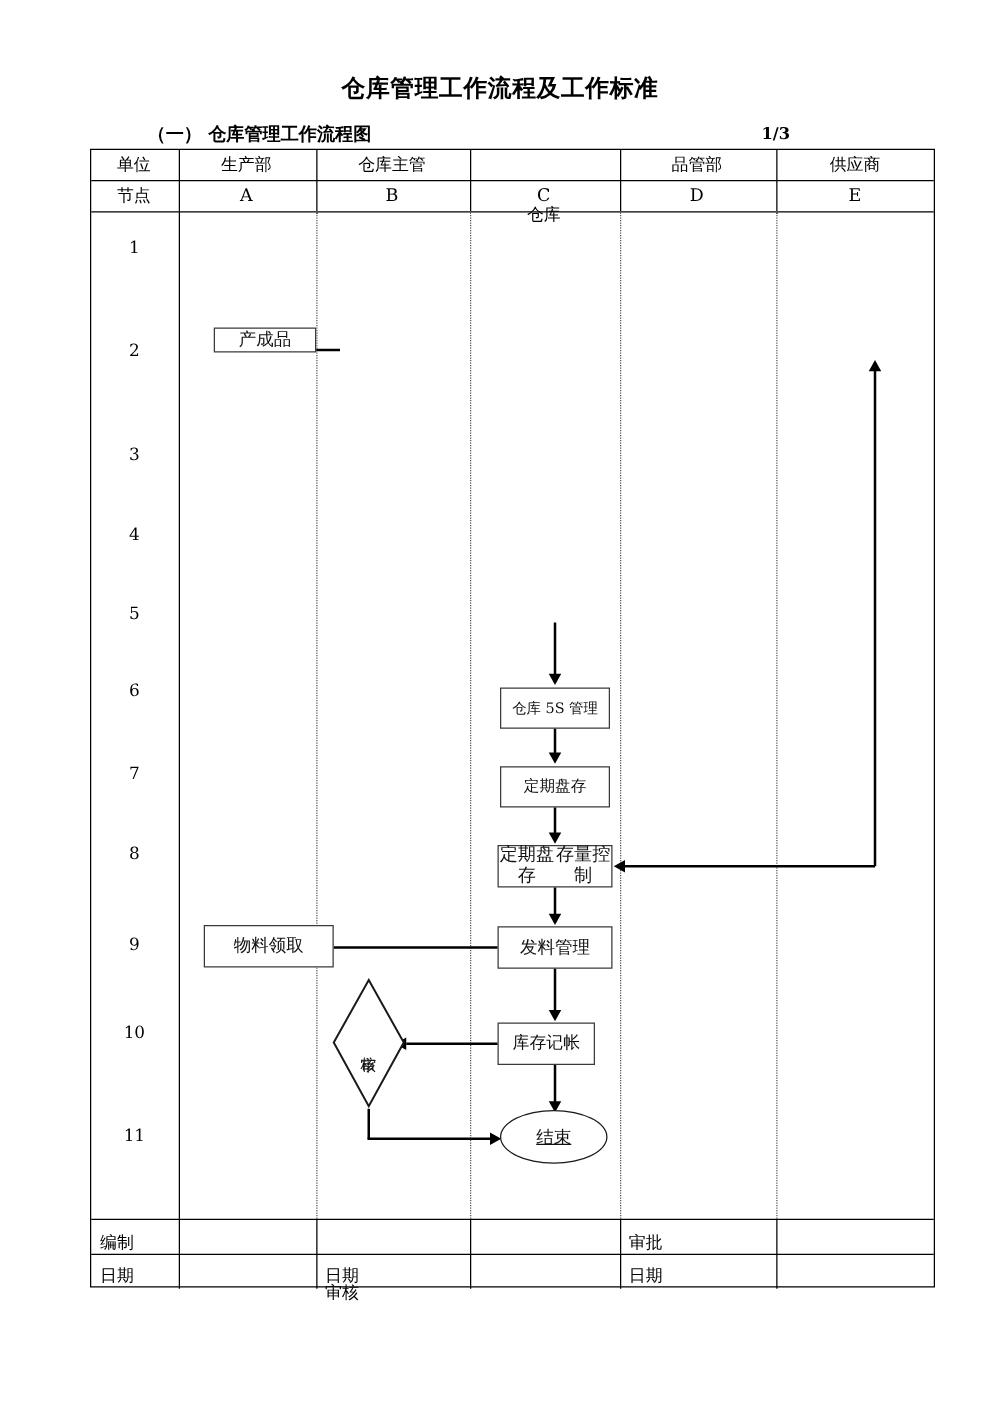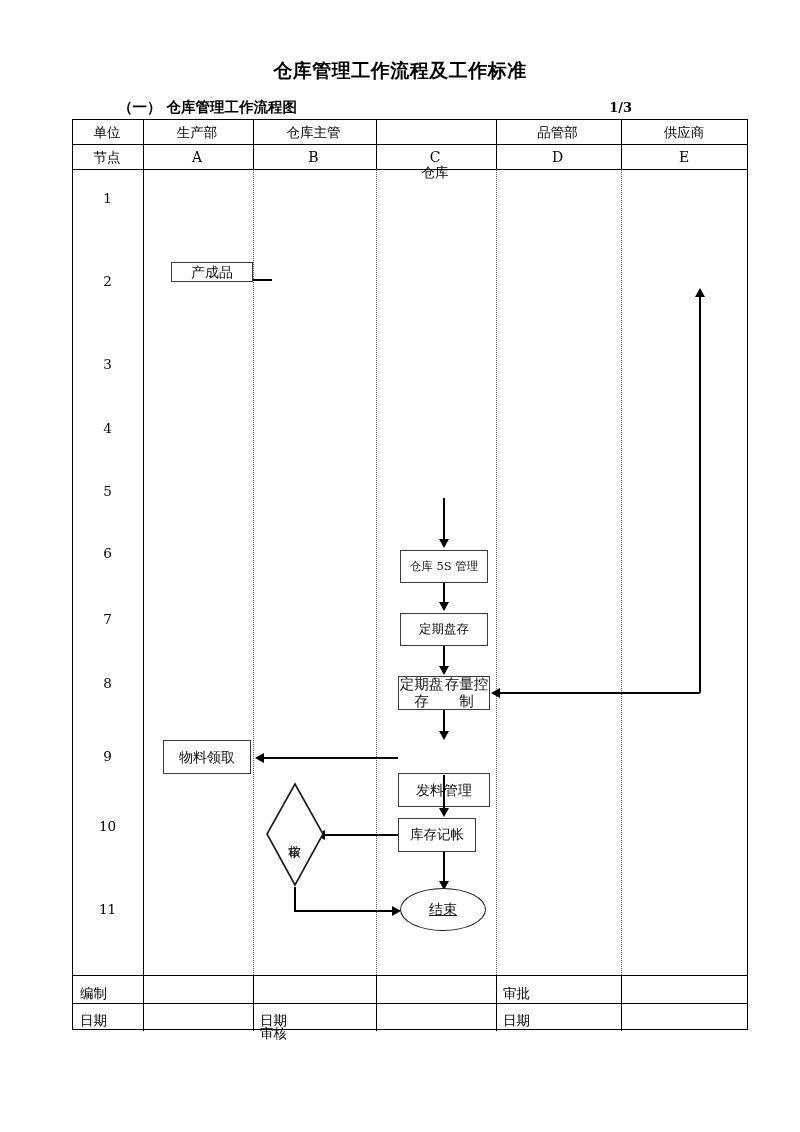--- a/index.html
+++ b/index.html
@@ -305,28 +305,28 @@
   </div>
 
   <div class="conn conn-v" style="left:699px; top:296px; height:397px;"></div>
   <div class="arrow-up" style="left:695px; top:288px;"></div>
   <div class="conn conn-h" style="left:500px; top:692px; width:200px;"></div>
   <div class="arrow-left" style="left:491px; top:688px;"></div>
 
   <div class="conn conn-v" style="left:443px; top:710px; height:23px;"></div>
   <div class="arrow-down" style="left:439px; top:731px;"></div>
 
-  <div class="fc-box" style="left:398px; top:773px; width:92px; height:34px; font-size:14px;">
+  <div class="fc-box" style="left:398px; top:741px; width:92px; height:34px; font-size:14px;">
     <span>发料管理</span>
   </div>
 
   <div class="conn conn-h" style="left:264px; top:757px; width:134px;"></div>
   <div class="arrow-left" style="left:255px; top:753px;"></div>
 
-  <div class="fc-box" style="left:163px; top:740px; width:88px; height:34px; font-size:14px;">
+  <div class="fc-box" style="left:163px; top:740px; width:104px; height:34px; font-size:14px;">
     <span>物料领取</span>
   </div>
 
   <div class="conn conn-v" style="left:443px; top:775px; height:35px;"></div>
   <div class="arrow-down" style="left:439px; top:808px;"></div>
 
   <div class="fc-box" style="left:398px; top:818px; width:78px; height:34px; font-size:13.5px;">
     <span>库存记帐</span>
   </div>
 

